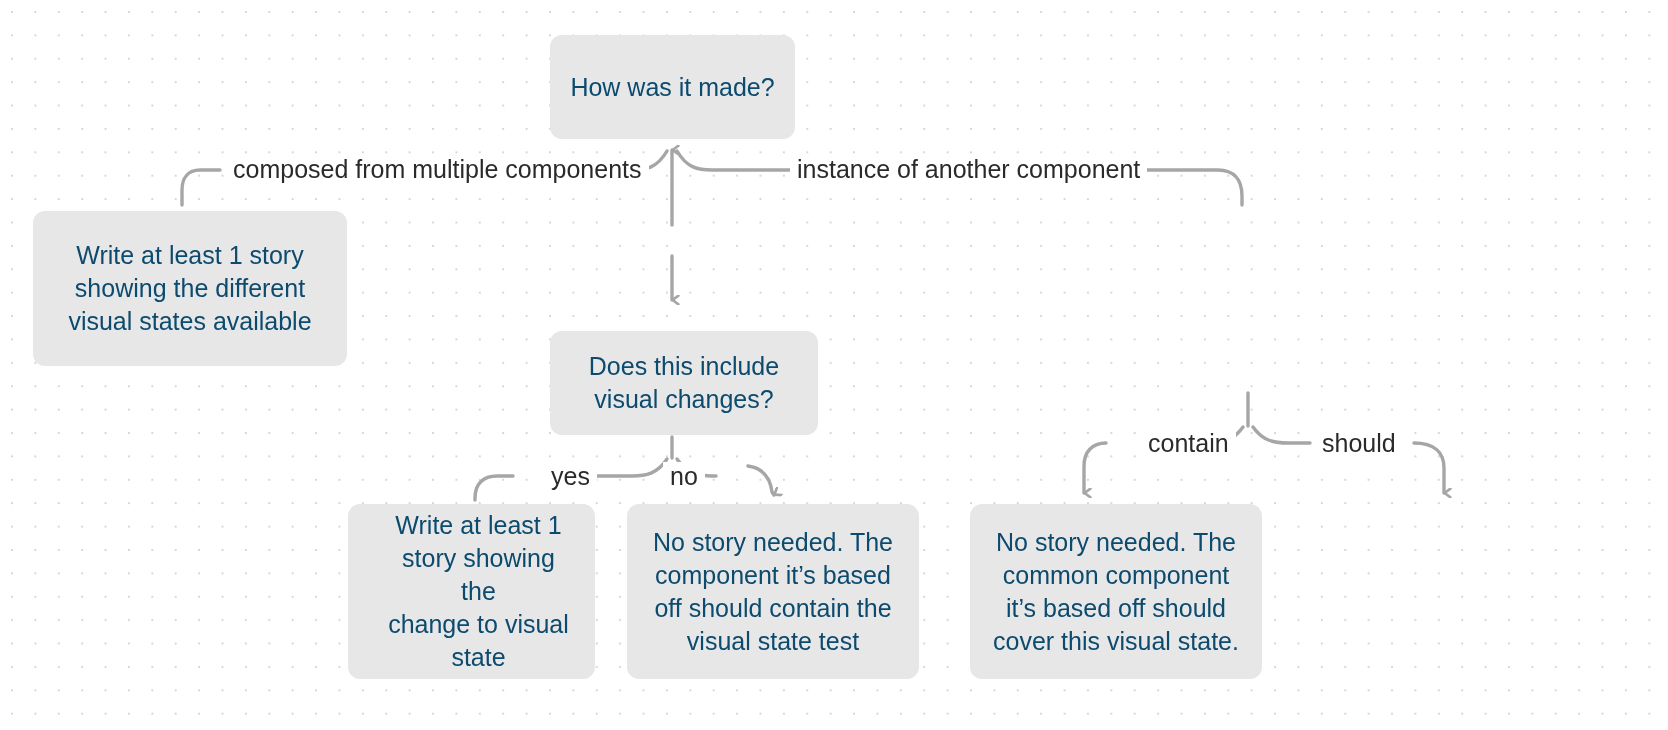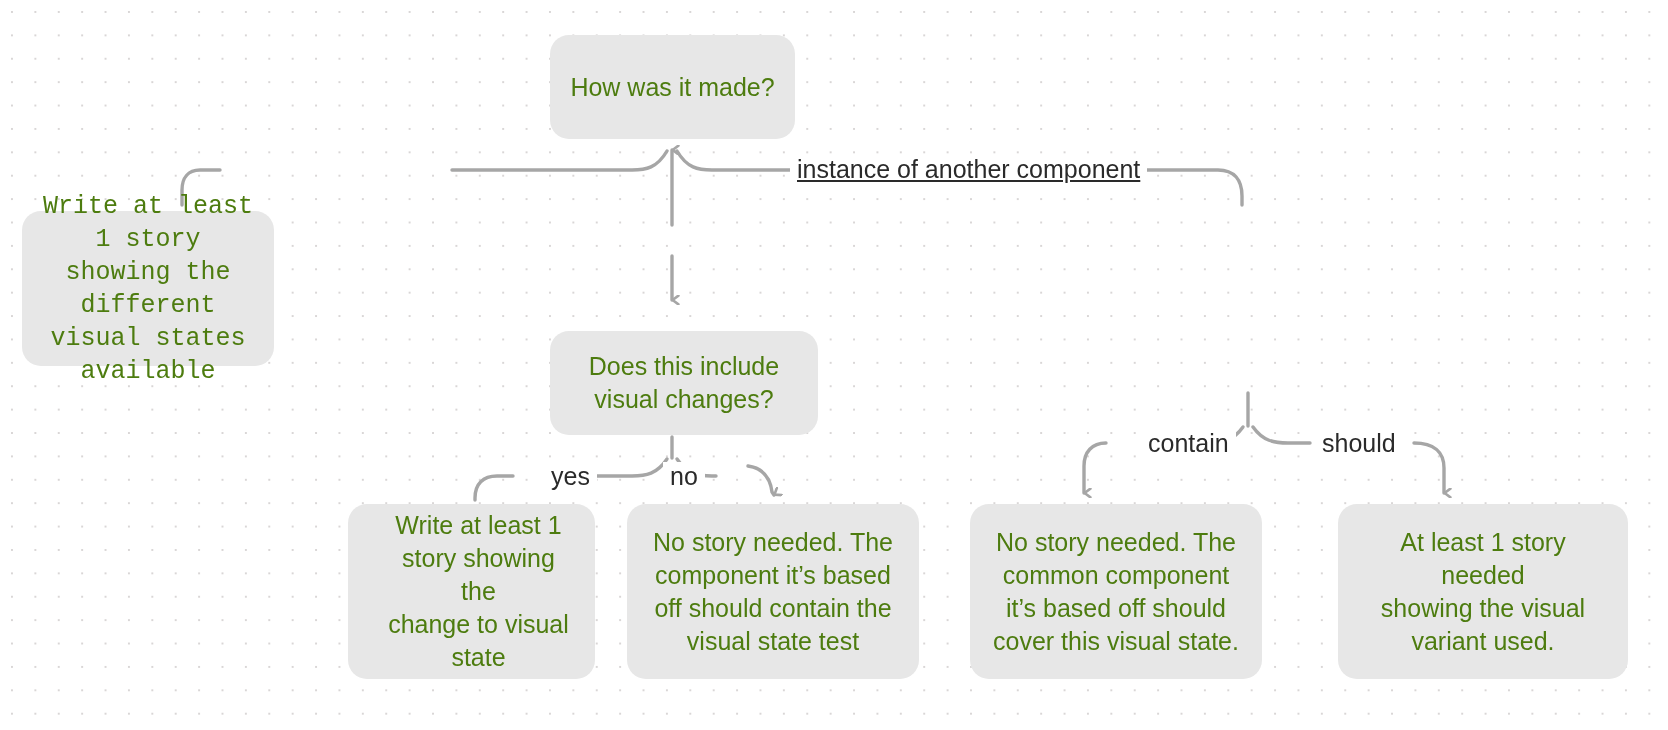--- a/index.html
+++ b/index.html
@@ -25,26 +25,26 @@
     left: 0;
     top: 0;
     width: 1668px;
     height: 730px;
     pointer-events: none;
   }
   .node {
     position: absolute;
     box-sizing: border-box;
     background: #e7e7e7;
-    border-radius: 19px;
+    border-radius: 12px;
     display: flex;
     align-items: center;
     justify-content: center;
     text-align: center;
-    color: #4d7c0f;
+    color: #0c4a6e;
     font-size: 25px;
     line-height: 1.32;
     padding: 10px 20px;
     white-space: pre-line;
   }
   .edge-label {
     position: absolute;
     color: #2a2a2a;
     font-size: 25px;
     line-height: 1;
@@ -95,21 +95,21 @@
       <path d="M1243,427 C1233,441 1222,443 1208,443 L1188,443"></path>
       <path d="M1106,443 C1092,443 1084,452 1084,466 L1084,493" marker-end="url(#arrowDown)"></path>
 
       <path d="M1253,427 C1263,441 1274,443 1288,443 L1310,443"></path>
       <path d="M1414,443 C1434,443 1444,452 1444,468 L1444,493" marker-end="url(#arrowDown)"></path>
     </g>
   </svg>
 
   <div class="node" style="left:550px;top:35px;width:245px;height:104px;">How was it made?</div>
 
-  <div class="node" style="left:22px;top:211px;width:252px;height:155px;font-family:Liberation Mono, monospace;">Write at least 1 story
+  <div class="node" style="left:33px;top:211px;width:314px;height:155px;">Write at least 1 story
 showing the different
 visual states available</div>
 
   <div class="node" style="left:550px;top:331px;width:268px;height:104px;">Does this include
 visual changes?</div>
 
 
   <div class="node" style="left:348px;top:504px;width:247px;height:175px;padding-left:34px;">Write at least 1
 story showing the
 change to visual
@@ -118,26 +118,24 @@
   <div class="node" style="left:627px;top:504px;width:292px;height:175px;">No story needed. The
 component it’s based
 off should contain the
 visual state test</div>
 
   <div class="node" style="left:970px;top:504px;width:292px;height:175px;">No story needed. The
 common component
 it’s based off should
 cover this visual state.</div>
 
-  <div class="node" style="left:1338px;top:504px;width:290px;height:175px;">At least 1 story needed
-showing the visual
-variant used.</div>
 
+  <div class="edge-label" style="left:226px;top:155px;">composed from multiple components</div>
 
-  <div class="edge-label" style="left:790px;top:155px;text-decoration:underline;">instance of another component</div>
+  <div class="edge-label" style="left:790px;top:155px;">instance of another component</div>
 
 
   <div class="edge-label" style="left:544px;top:462px;">yes</div>
 
   <div class="edge-label" style="left:663px;top:462px;">no</div>
 
   <div class="edge-label" style="left:1141px;top:429px;">contain</div>
 
   <div class="edge-label" style="left:1315px;top:429px;">should</div>
 

